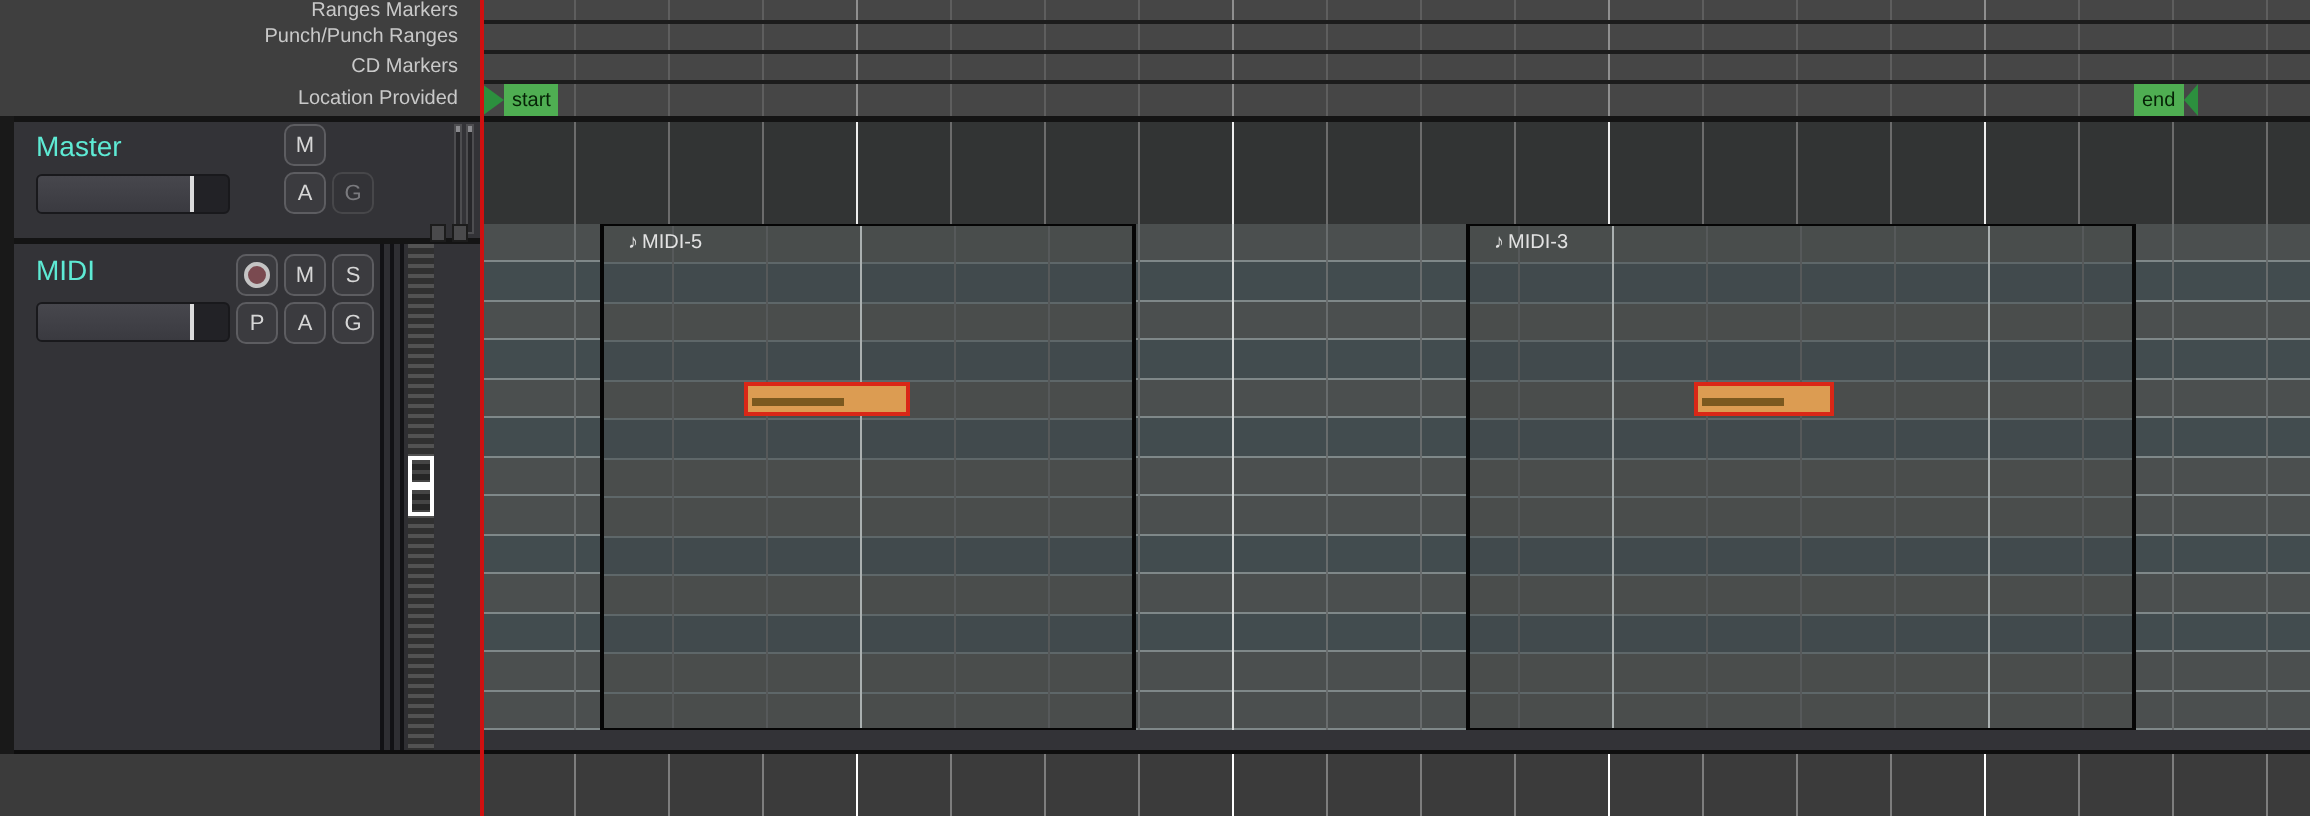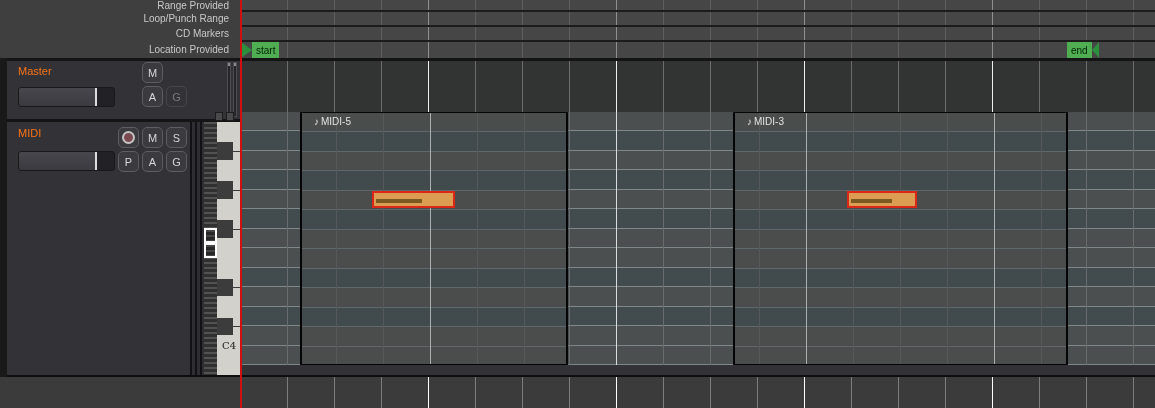--- a/index.html
+++ b/index.html
@@ -8,21 +8,21 @@
        background:#333337;-webkit-font-smoothing:antialiased;}
   .abs{position:absolute;}
   
   #ruler{left:0;top:0;width:1155px;height:58px;background:#3f3f3f;}
   #ruler-content{left:241px;top:0;width:914px;height:58px;background:#464646;overflow:hidden;}
   
   .hsep{left:0;width:1155px;background:#141414;}
   
   .hdr{left:0;width:241px;background:#333337;}
   .left-strip{left:0;top:58px;width:7px;height:319px;background:#191919;}
-  .trk-name{color:#f97316;font-size:11px;}
+  .trk-name{color:#5eead4;font-size:14px;}
   .btn{position:absolute;width:21px;height:21px;border-radius:5px;background:#3b3b3f;
        border:1px solid #5d5d61;box-sizing:border-box;color:#d6d6d6;font-size:11px;
        display:flex;align-items:center;justify-content:center;}
   .btn.dim{border-color:#47474a;color:#7a7a7e;background:#333337;}
   .fader{position:absolute;width:97px;height:20px;background:#222226;border:1px solid #19191c;
          border-radius:3px;box-sizing:border-box;overflow:hidden;}
   .fader-fill{position:absolute;left:0;top:0;height:100%;background:linear-gradient(#47474d,#3a3a40);}
   .fader-line{position:absolute;top:0;width:2px;height:100%;background:#dcdcdc;}
   .meter{position:absolute;width:4px;background:#27272a;border:1px solid #4d4d50;box-sizing:border-box;}
   .meter-cap{position:absolute;left:0;top:0;width:100%;height:3px;background:#8a8a8e;}
@@ -76,22 +76,22 @@
         <div style="position: absolute; left: 704px; top: 0px; width: 1px; height: 58px; background: rgb(94, 94, 94);"></div>
         <div style="position: absolute; left: 751px; top: 0px; width: 1px; height: 58px; background: rgb(143, 143, 143);"></div>
         <div style="position: absolute; left: 798px; top: 0px; width: 1px; height: 58px; background: rgb(94, 94, 94);"></div>
         <div style="position: absolute; left: 845px; top: 0px; width: 1px; height: 58px; background: rgb(94, 94, 94);"></div>
         <div style="position: absolute; left: 892px; top: 0px; width: 1px; height: 58px; background: rgb(94, 94, 94);"></div>
         <div style="position: absolute; left: 0px; top: 10px; width: 914px; height: 2px; background: rgb(28, 28, 28);"></div>
         <div style="position: absolute; left: 0px; top: 25px; width: 914px; height: 2px; background: rgb(28, 28, 28);"></div>
         <div style="position: absolute; left: 0px; top: 40px; width: 914px; height: 2px; background: rgb(28, 28, 28);"></div>
       </div>
     <div id="ruler-labels">
-        <div style="position: absolute; left: 0px; top: 0px; height: 11px; width: 229px; color: rgb(201, 201, 201); font-size: 10px; text-align: right; line-height: 11px;">Range Provided</div>
-        <div style="position: absolute; left: 0px; top: 11px; height: 15px; width: 229px; color: rgb(201, 201, 201); font-size: 10px; text-align: right; line-height: 15px;">Loop/Punch Range</div>
+        <div style="position: absolute; left: 0px; top: 0px; height: 11px; width: 229px; color: rgb(201, 201, 201); font-size: 10px; text-align: right; line-height: 11px;">Ranges Markers</div>
+        <div style="position: absolute; left: 0px; top: 11px; height: 15px; width: 229px; color: rgb(201, 201, 201); font-size: 10px; text-align: right; line-height: 15px;">Punch/Punch Ranges</div>
         <div style="position: absolute; left: 0px; top: 26px; height: 15px; width: 229px; color: rgb(201, 201, 201); font-size: 10px; text-align: right; line-height: 15px;">CD Markers</div>
         <div style="position: absolute; left: 0px; top: 41px; height: 17px; width: 229px; color: rgb(201, 201, 201); font-size: 10px; text-align: right; line-height: 17px;">Location Provided</div>
       </div>
     <div id="ruler-markers">
         <div class="marker" style="left: 241px;">
           <div class="tri-right"></div>
           <div class="marker-rect" style="background: rgb(79, 174, 82);">
             <span>start</span>
           </div>
         </div>
@@ -161,33 +161,20 @@
     </div>
     <div class="btn" style="left:118px;top:29px;">P</div>
     <div class="btn" style="left:142px;top:29px;">A</div>
     <div class="btn" style="left:166px;top:29px;">G</div>
   </div>
   <div id="stripes" class="abs"></div>
   <div id="scroomer" class="abs">
     <div class="scroomer-box" style="top:106px;"></div>
     <div class="scroomer-box" style="top:121px;"></div>
   </div>
-  <div id="keyboard" class="abs">
-      <div style="position: absolute; left: 0px; top: 20.4615px; width: 16px; height: 17.4615px; background: rgb(60, 60, 60);"></div>
-      <div style="position: absolute; left: 16px; top: 29.1923px; width: 8px; height: 1px; background: rgb(60, 60, 60);"></div>
-      <div style="position: absolute; left: 0px; top: 59.3846px; width: 16px; height: 17.4615px; background: rgb(60, 60, 60);"></div>
-      <div style="position: absolute; left: 16px; top: 68.1154px; width: 8px; height: 1px; background: rgb(60, 60, 60);"></div>
-      <div style="position: absolute; left: 0px; top: 98.3077px; width: 16px; height: 17.4615px; background: rgb(60, 60, 60);"></div>
-      <div style="position: absolute; left: 16px; top: 107.038px; width: 8px; height: 1px; background: rgb(60, 60, 60);"></div>
-      <div style="position: absolute; left: 0px; top: 156.692px; width: 16px; height: 17.4615px; background: rgb(60, 60, 60);"></div>
-      <div style="position: absolute; left: 16px; top: 165.423px; width: 8px; height: 1px; background: rgb(60, 60, 60);"></div>
-      <div style="position: absolute; left: 0px; top: 195.615px; width: 16px; height: 17.4615px; background: rgb(60, 60, 60);"></div>
-      <div style="position: absolute; left: 16px; top: 204.346px; width: 8px; height: 1px; background: rgb(60, 60, 60);"></div>
-      <div style="position: absolute; left: 2px; top: 218.077px; width: 20px; text-align: center; color: rgb(34, 34, 34); font-family: &quot;DejaVu Serif&quot;, serif; font-size: 10px;">C4</div>
-    </div>
   <div id="midi-content" class="abs">
       <div style="position: absolute; left: 0px; top: 0px; width: 914px; height: 19.4615px; box-sizing: border-box; background: rgb(75, 79, 79); border-bottom: 1px solid rgb(127, 136, 137);"></div>
       <div style="position: absolute; left: 0px; top: 19.4615px; width: 914px; height: 19.4615px; box-sizing: border-box; background: rgb(66, 76, 79); border-bottom: 1px solid rgb(127, 136, 137);"></div>
       <div style="position: absolute; left: 0px; top: 38.9231px; width: 914px; height: 19.4615px; box-sizing: border-box; background: rgb(75, 79, 79); border-bottom: 1px solid rgb(127, 136, 137);"></div>
       <div style="position: absolute; left: 0px; top: 58.3846px; width: 914px; height: 19.4615px; box-sizing: border-box; background: rgb(66, 76, 79); border-bottom: 1px solid rgb(127, 136, 137);"></div>
       <div style="position: absolute; left: 0px; top: 77.8462px; width: 914px; height: 19.4615px; box-sizing: border-box; background: rgb(75, 79, 79); border-bottom: 1px solid rgb(127, 136, 137);"></div>
       <div style="position: absolute; left: 0px; top: 97.3077px; width: 914px; height: 19.4615px; box-sizing: border-box; background: rgb(66, 76, 79); border-bottom: 1px solid rgb(127, 136, 137);"></div>
       <div style="position: absolute; left: 0px; top: 116.769px; width: 914px; height: 19.4615px; box-sizing: border-box; background: rgb(75, 79, 79); border-bottom: 1px solid rgb(127, 136, 137);"></div>
       <div style="position: absolute; left: 0px; top: 136.231px; width: 914px; height: 19.4615px; box-sizing: border-box; background: rgb(75, 79, 79); border-bottom: 1px solid rgb(127, 136, 137);"></div>
       <div style="position: absolute; left: 0px; top: 155.692px; width: 914px; height: 19.4615px; box-sizing: border-box; background: rgb(66, 76, 79); border-bottom: 1px solid rgb(127, 136, 137);"></div>

